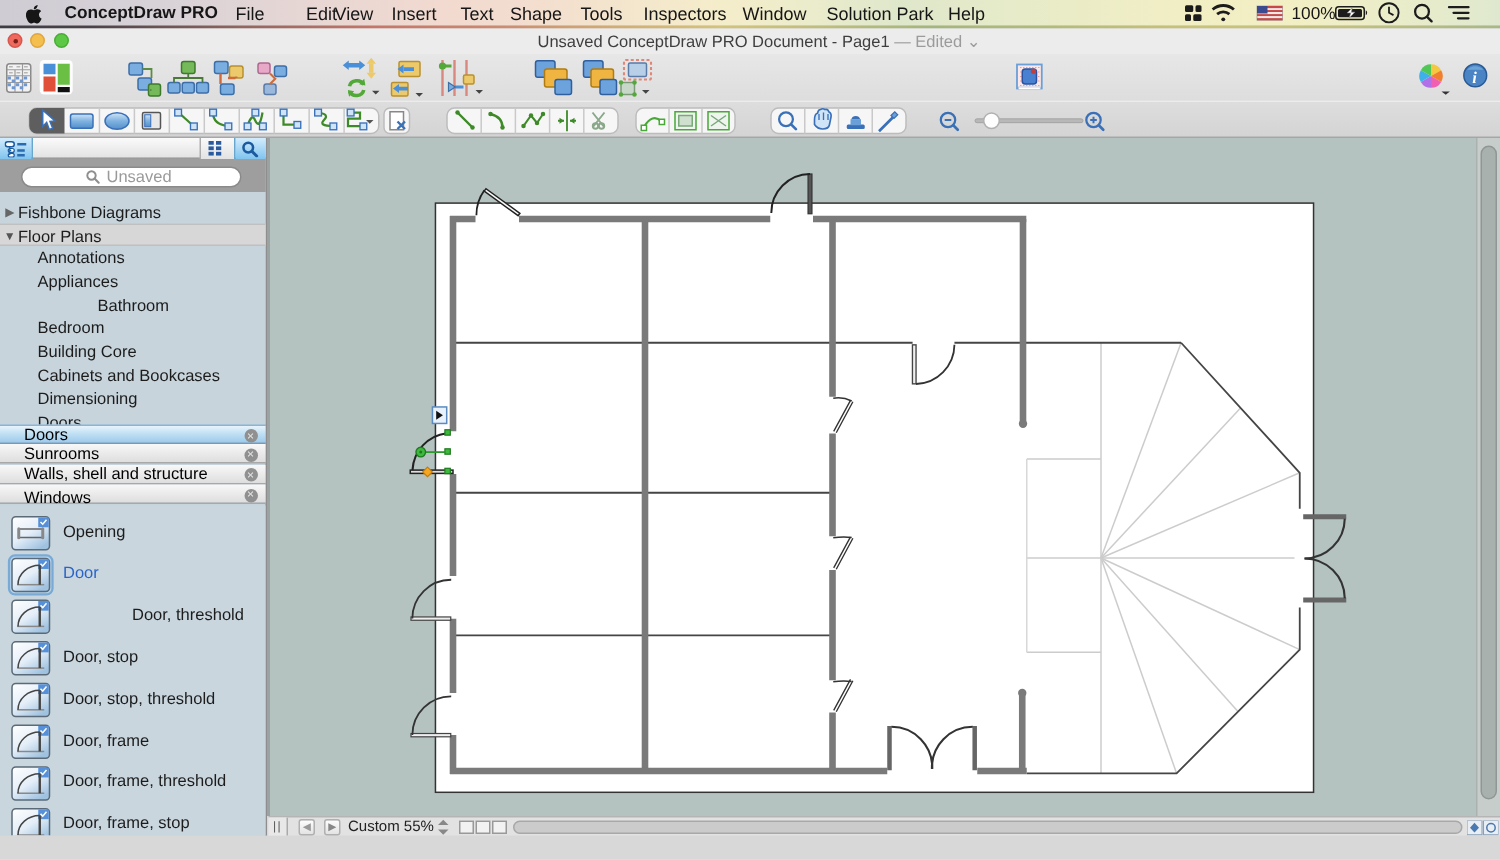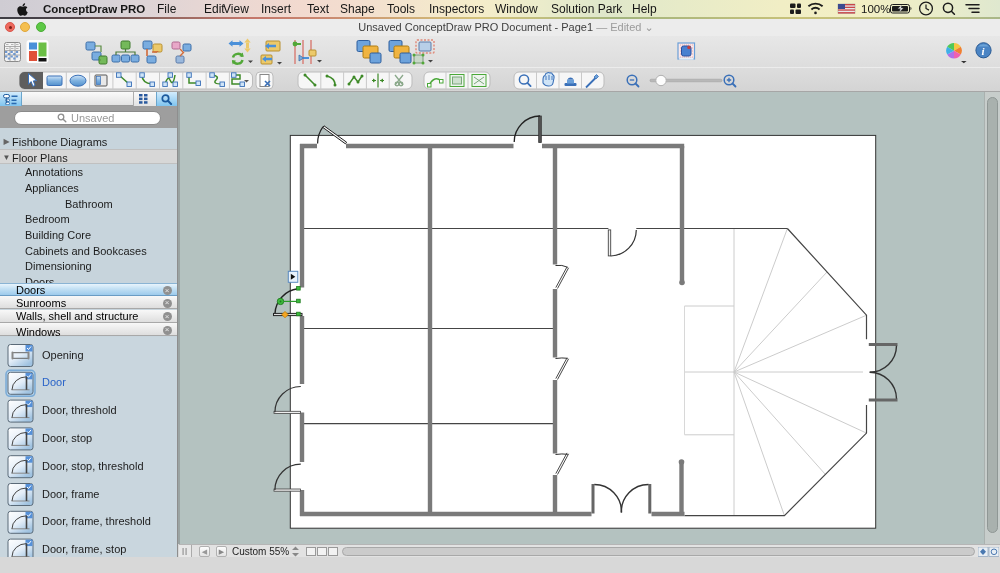--- a/index.html
+++ b/index.html
@@ -560,21 +560,21 @@
         <use href="#doorthumb" x="8" y="35.3"></use>
         <use href="#doorthumb" x="8" y="63.1"></use>
         <use href="#doorthumb" x="8" y="90.9"></use>
         <use href="#doorthumb" x="8" y="118.7"></use>
         <use href="#doorthumb" x="8" y="146.5"></use>
         <use href="#doorthumb" x="8" y="174.3"></use>
         <use href="#doorthumb" x="8" y="202.1"></use>
       </svg>
       <div class="srow" style="top:12px;">Opening</div>
       <div class="srow" style="top:39.8px;color:#2a64c8;">Door</div>
-      <div class="srow" style="top:67.6px;">Door, threshold</div>
+      <div class="srow" style="top:67.6px;margin-left:46px;">Door, threshold</div>
       <div class="srow" style="top:95.4px;">Door, stop</div>
       <div class="srow" style="top:123.2px;">Door, stop, threshold</div>
       <div class="srow" style="top:151px;">Door, frame</div>
       <div class="srow" style="top:178.8px;">Door, frame, threshold</div>
       <div class="srow" style="top:206.6px;">Door, frame, stop</div>
     </div>
   </div>
   <div id="sdivider" class="abs"></div>
   <div id="vscroll" class="abs"></div>
   <div id="vthumb" class="abs"></div>

